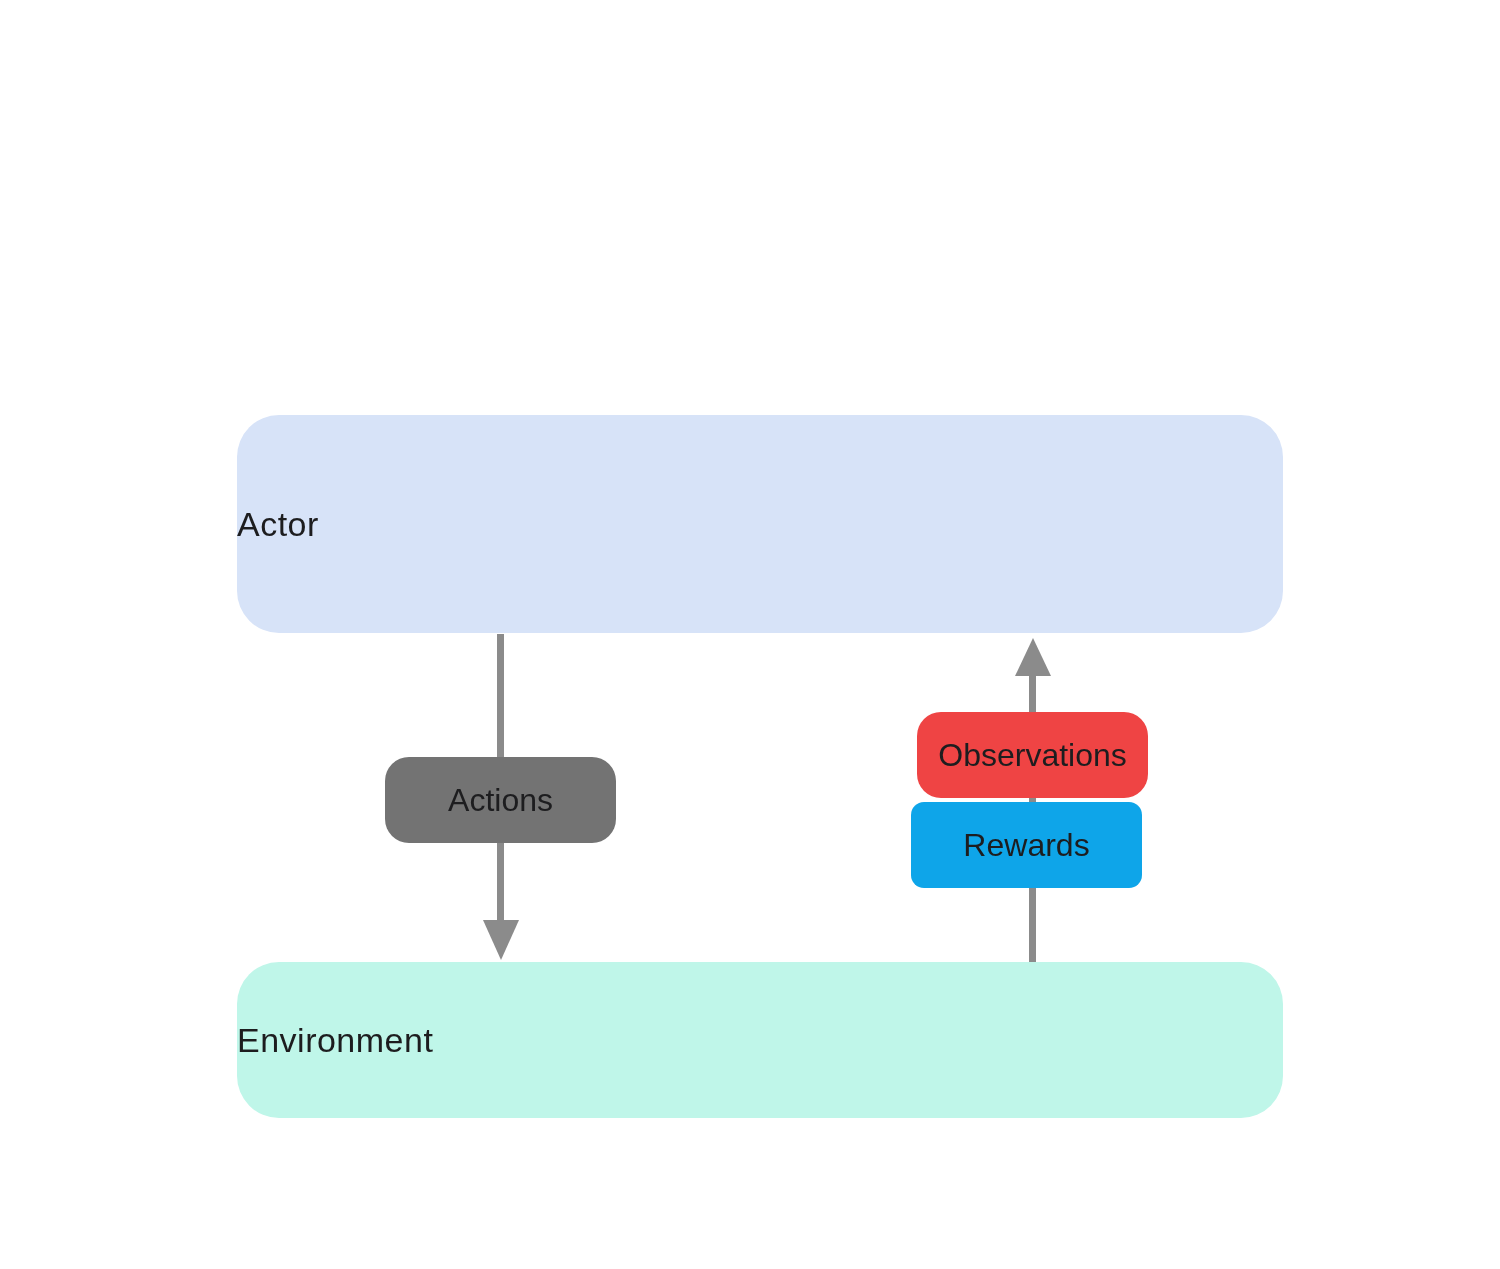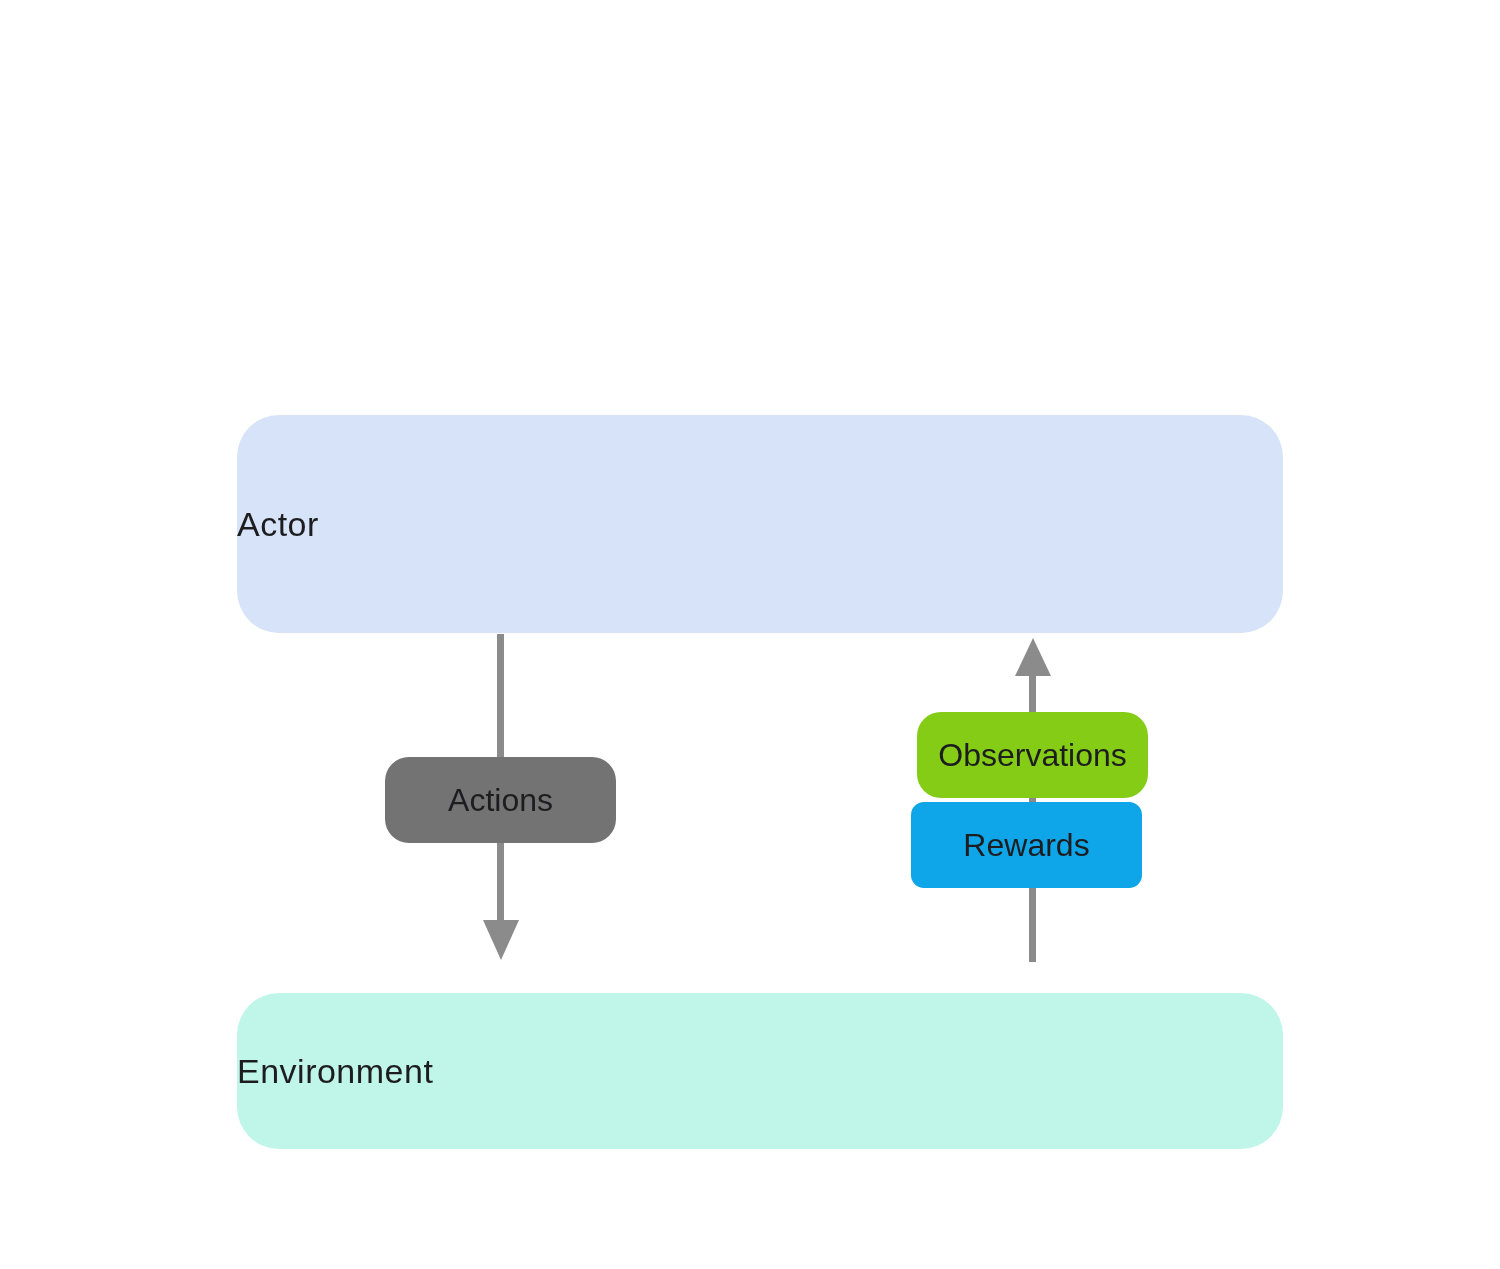--- a/index.html
+++ b/index.html
@@ -33,21 +33,20 @@
     width: 1046px;
     height: 218px;
     background: #d7e3f8;
   }
   .node-environment {
     left: 237px;
     top: 962px;
     width: 1046px;
     height: 156px;
     background: #bff6e9;
-    margin-top: 31px;
   }
 
   
   .arrow-shaft {
     position: absolute;
     width: 7px;
     background: #8b8b8b;
     z-index: 1;
   }
   .shaft-down {
@@ -99,21 +98,21 @@
     top: 757px;
     width: 231px;
     height: 86px;
     background: #737373;
   }
   .pill-observations {
     left: 917px;
     top: 712px;
     width: 231px;
     height: 86px;
-    background: #84cc16;
+    background: #ef4444;
   }
   .pill-rewards {
     left: 911px;
     top: 802px;
     width: 231px;
     height: 86px;
     background: #0ea5e9;
     border-radius: 13px;
   }
 </style>

